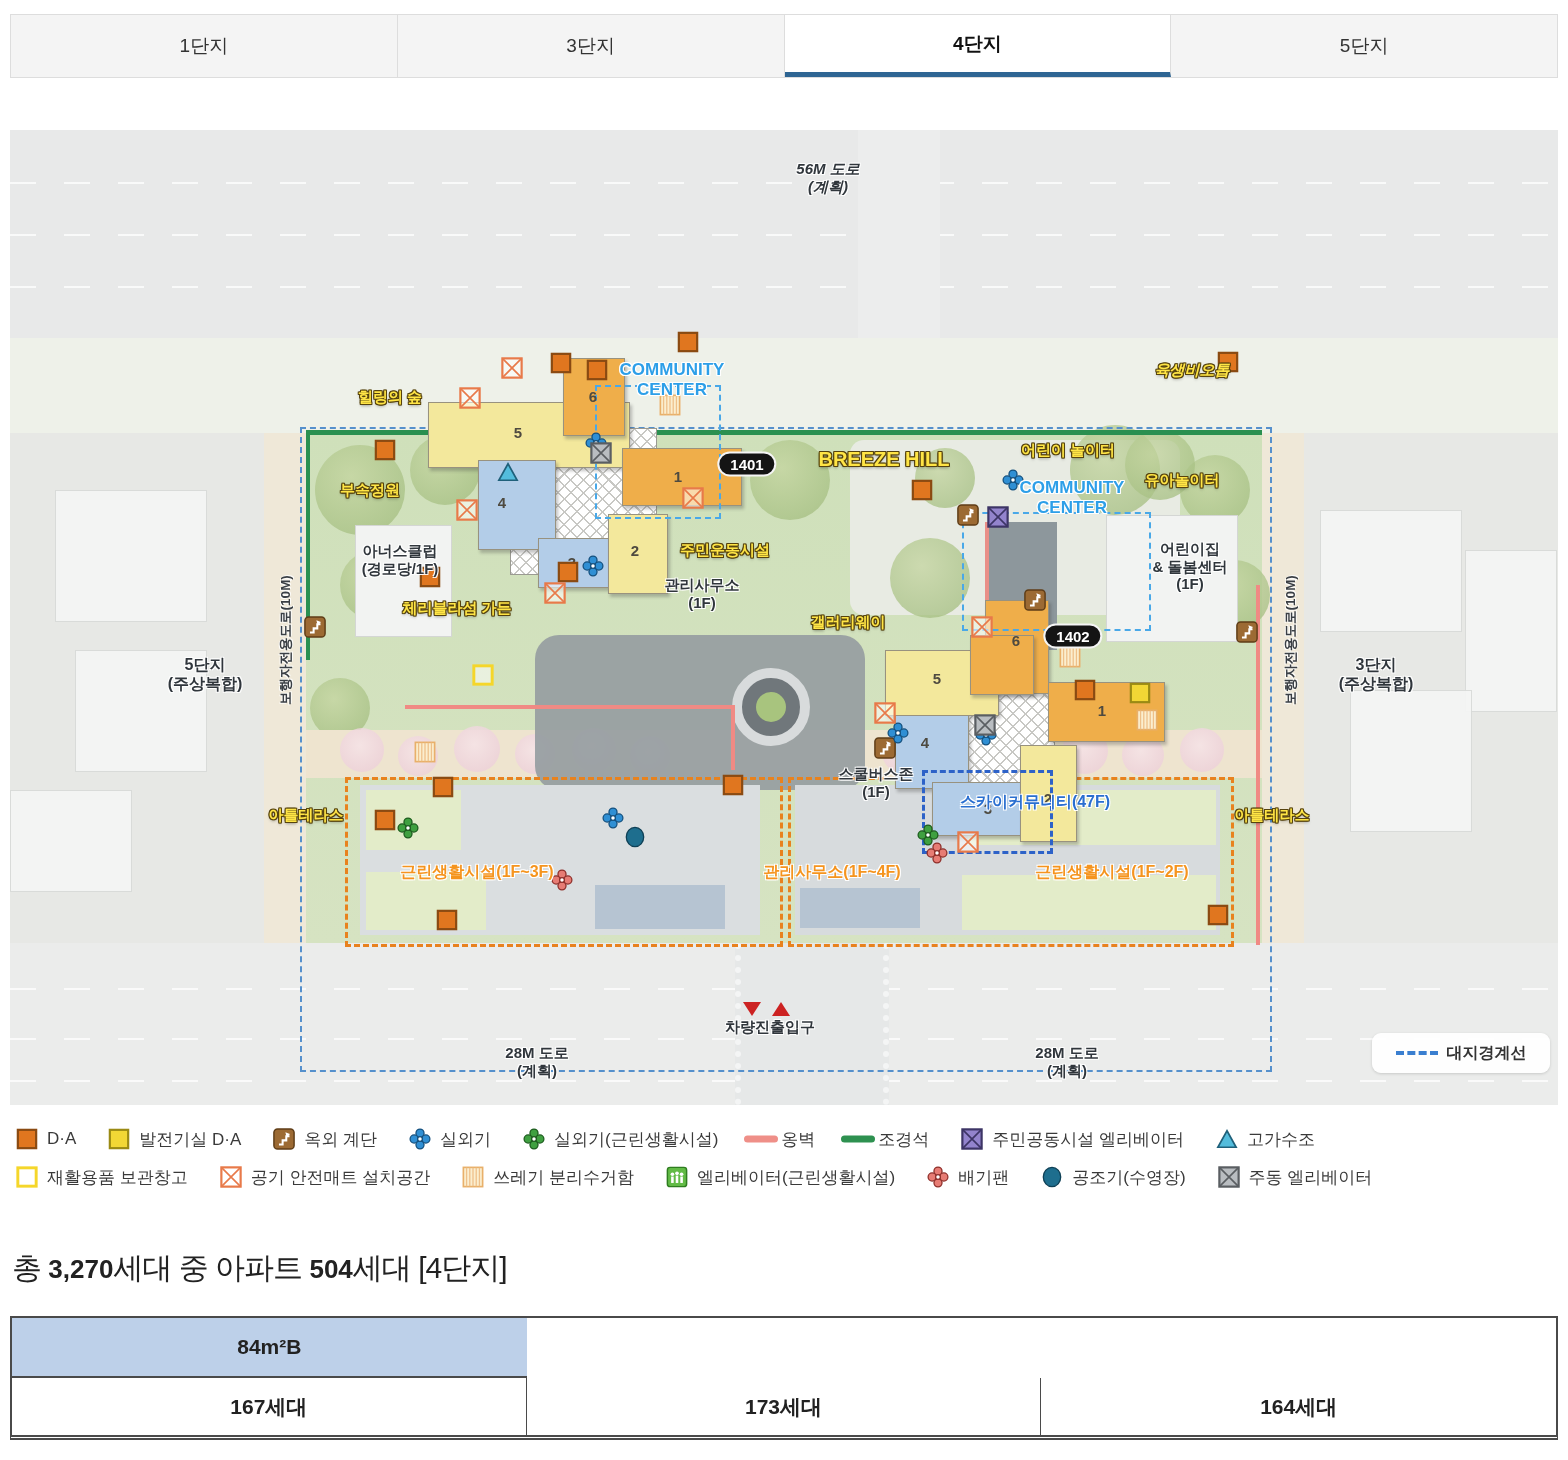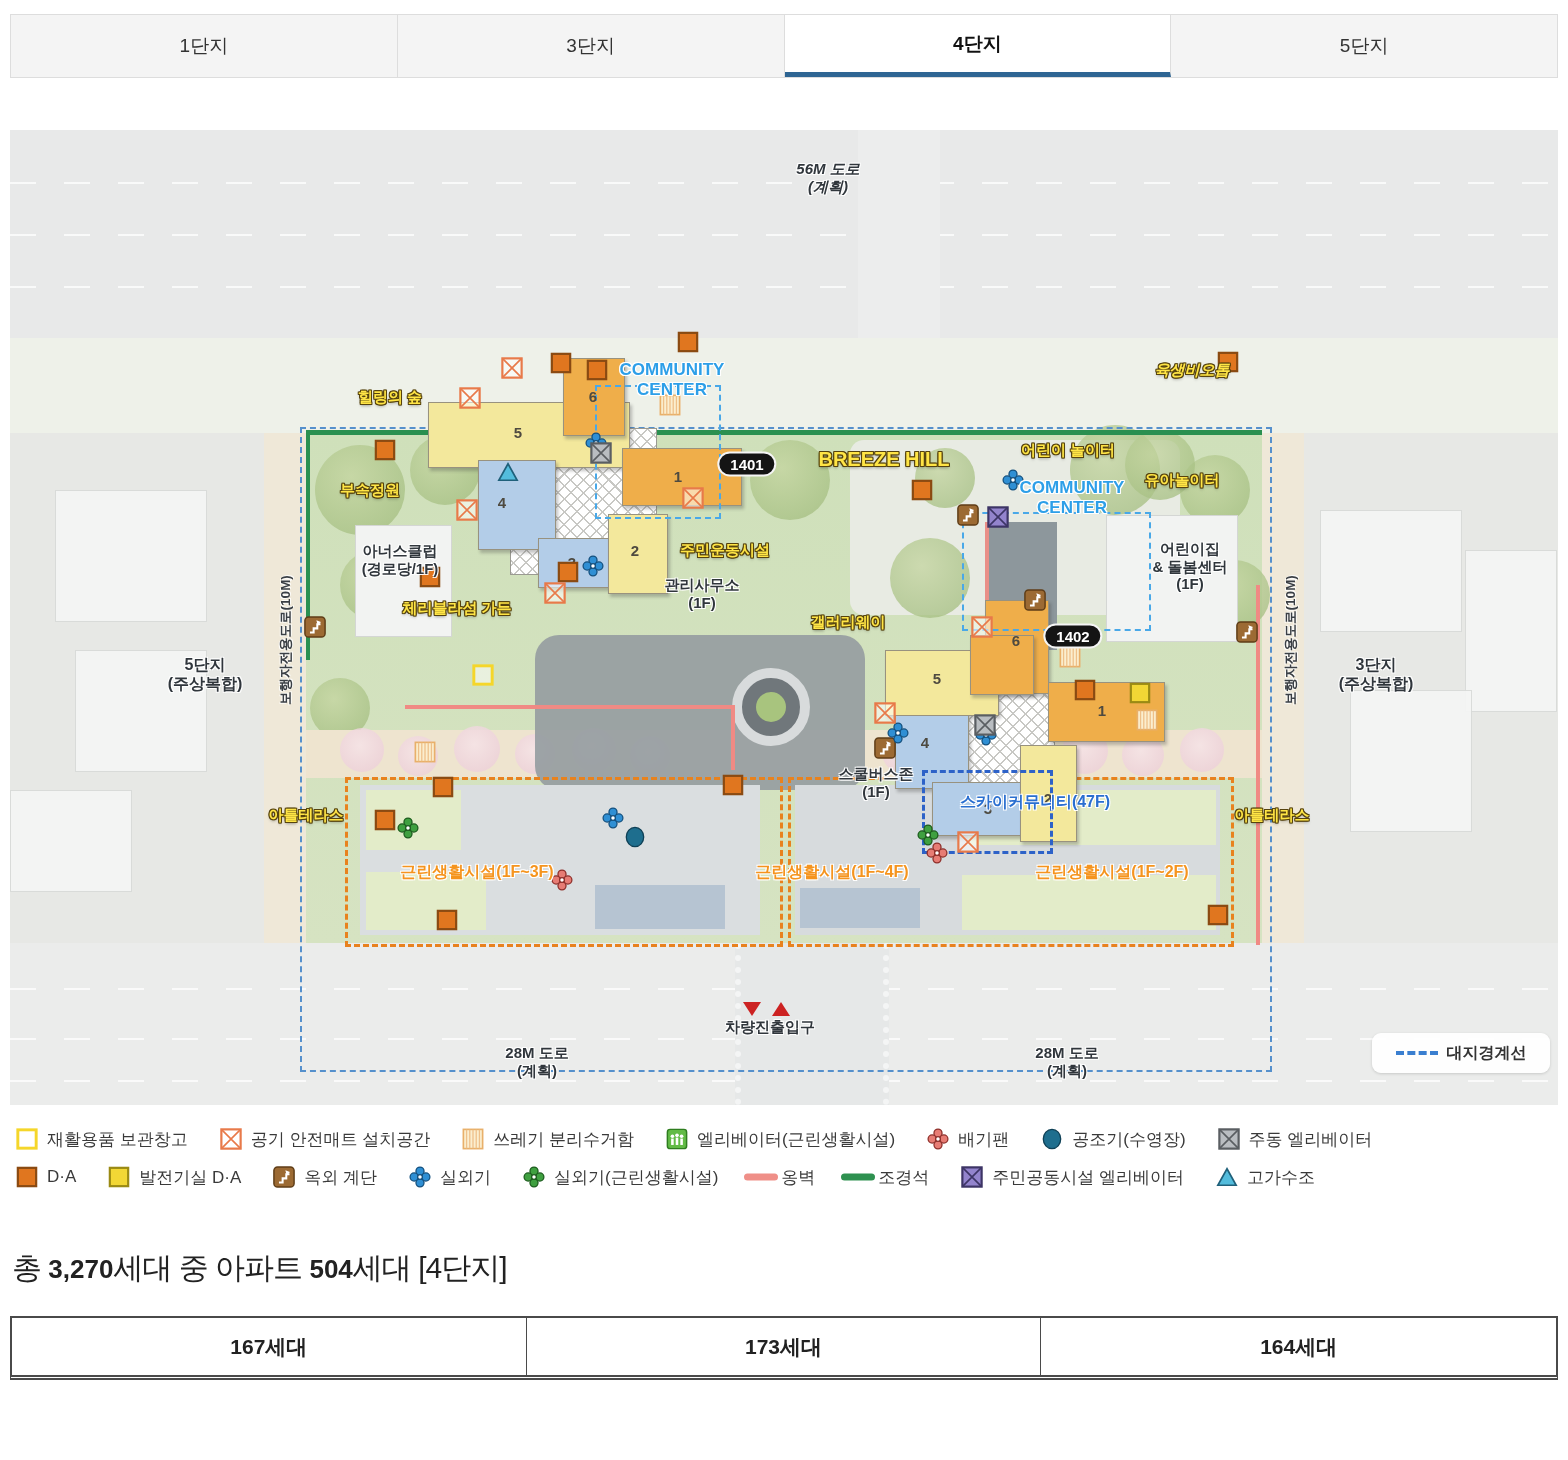--- a/index.html
+++ b/index.html
@@ -460,37 +460,126 @@
         <div class="mlabel lab-d" style="left: 1366px; top: 545px; font-size: 16px;">3단지
 (주상복합)</div>
         <div class="mlabel lab-v" style="left: 276px; top: 510px;">보행자전용도로(10M)</div>
         <div class="mlabel lab-v" style="left: 1281px; top: 510px;">보행자전용도로(10M)</div>
         <div class="mlabel lab-d" style="left: 866px; top: 653px;">스쿨버스존
 (1F)</div>
         <div class="mlabel lab-bb" style="left: 1025px; top: 672px;">스카이커뮤니티(47F)</div>
         <div class="mlabel lab-y" style="left: 296px; top: 685px;">아틀테라스</div>
         <div class="mlabel lab-y" style="left: 1262px; top: 685px;">아틀테라스</div>
         <div class="mlabel lab-o" style="left: 467px; top: 742px;">근린생활시설(1F~3F)</div>
-        <div class="mlabel lab-o" style="left: 822px; top: 742px;">근린생활시설(1F~4F)</div>
+        <div class="mlabel lab-o" style="left: 822px; top: 742px;">관리사무소(1F~4F)</div>
         <div class="mlabel lab-o" style="left: 1102px; top: 742px;">근린생활시설(1F~2F)</div>
         <div class="mlabel lab-d" style="left: 760px; top: 897px;">차량진출입구</div>
         <div class="mlabel lab-d" style="left: 527px; top: 932px;">28M 도로
 (계획)</div>
         <div class="mlabel lab-d" style="left: 1057px; top: 932px;">28M 도로
 (계획)</div>
         <div class="mbadge" style="left: 737px; top: 334px;">1401</div>
         <div class="mbadge" style="left: 1063px; top: 506px;">1402</div>
       </div>
   </div>
 
   <div class="legend" id="legend">
       <div class="lrow">
         <div class="li">
           <span class="lic">
             <span><svg width="22" height="22" viewBox="0 0 24 24">
+                <rect x="2" y="2" width="20" height="20" fill="#e0761f" stroke="#8a4a12" stroke-width="2.4"></rect>
+              </svg></span>
+          </span>
+          <span class="lit">D·A</span>
+        </div>
+        <div class="li">
+          <span class="lic">
+            <span><svg width="22" height="22" viewBox="0 0 24 24">
+                <rect x="2" y="2" width="20" height="20" fill="#f2d735" stroke="#9a8a14" stroke-width="2.4"></rect>
+              </svg></span>
+          </span>
+          <span class="lit">발전기실 D·A</span>
+        </div>
+        <div class="li">
+          <span class="lic">
+            <span><svg width="22" height="22" viewBox="0 0 24 24">
+                <rect x="1" y="1" width="22" height="22" rx="4" fill="#9c6a33" stroke="#5f3d17" stroke-width="1.6"></rect>
+                <path d="M6.5 18 L10.5 18 L10.5 13.5 L14.5 13.5 L14.5 9 L18 9" fill="none" stroke="#fff" stroke-width="2.2"></path>
+                <path d="M13.5 4.5 L18.5 6.5 L15 10.5 Z" fill="#fff"></path>
+              </svg></span>
+          </span>
+          <span class="lit">옥외 계단</span>
+        </div>
+        <div class="li">
+          <span class="lic">
+            <span><svg width="22" height="22" viewBox="0 0 24 24">
+                <g fill="#2f8fd4" stroke="#14507e" stroke-width="1.4">
+                  <circle cx="12" cy="5.6" r="4.4"></circle>
+                  <circle cx="12" cy="18.4" r="4.4"></circle>
+                  <circle cx="5.6" cy="12" r="4.4"></circle>
+                  <circle cx="18.4" cy="12" r="4.4"></circle>
+                  <circle cx="12" cy="12" r="2.6" fill="#fff"></circle>
+                </g>
+              </svg></span>
+          </span>
+          <span class="lit">실외기</span>
+        </div>
+        <div class="li">
+          <span class="lic">
+            <span><svg width="22" height="22" viewBox="0 0 24 24">
+                <g fill="#3fa040" stroke="#1d5c1e" stroke-width="1.4">
+                  <circle cx="12" cy="5.6" r="4.4"></circle>
+                  <circle cx="12" cy="18.4" r="4.4"></circle>
+                  <circle cx="5.6" cy="12" r="4.4"></circle>
+                  <circle cx="18.4" cy="12" r="4.4"></circle>
+                  <circle cx="12" cy="12" r="2.6" fill="#fff"></circle>
+                </g>
+              </svg></span>
+          </span>
+          <span class="lit">실외기(근린생활시설)</span>
+        </div>
+        <div class="li">
+          <span class="lic">
+            <span><svg width="36" height="10" viewBox="0 0 36 10">
+                <rect x="1" y="1.5" width="34" height="7" rx="3.5" fill="#ef8f88"></rect>
+              </svg></span>
+          </span>
+          <span class="lit">옹벽</span>
+        </div>
+        <div class="li">
+          <span class="lic">
+            <span><svg width="36" height="10" viewBox="0 0 36 10">
+                <rect x="1" y="1.5" width="34" height="7" rx="3.5" fill="#2e9150"></rect>
+              </svg></span>
+          </span>
+          <span class="lit">조경석</span>
+        </div>
+        <div class="li">
+          <span class="lic">
+            <span><svg width="22" height="22" viewBox="0 0 24 24">
+                <rect x="1.5" y="1.5" width="21" height="21" fill="#9384cd" stroke="#3d3566" stroke-width="2.4"></rect>
+                <path d="M1.5 1.5 L22.5 22.5 M22.5 1.5 L1.5 22.5" stroke="#3d3566" stroke-width="1.8"></path>
+              </svg></span>
+          </span>
+          <span class="lit">주민공동시설 엘리베이터</span>
+        </div>
+        <div class="li">
+          <span class="lic">
+            <span><svg width="22" height="22" viewBox="0 0 24 24">
+                <path d="M12 3 L22 21 L2 21 Z" fill="#53bcdc" stroke="#1f607a" stroke-width="1.8"></path>
+              </svg></span>
+          </span>
+          <span class="lit">고가수조</span>
+        </div>
+      </div>
+      <div class="lrow">
+        <div class="li">
+          <span class="lic">
+            <span><svg width="22" height="22" viewBox="0 0 24 24">
                 <rect x="2" y="2" width="20" height="20" fill="rgba(255,255,255,.5)" stroke="#f5d62a" stroke-width="3.2"></rect>
               </svg></span>
           </span>
           <span class="lit">재활용품 보관창고</span>
         </div>
         <div class="li">
           <span class="lic">
             <span><svg width="22" height="22" viewBox="0 0 24 24">
                 <rect x="1.5" y="1.5" width="21" height="21" fill="rgba(255,255,255,.55)" stroke="#e87a4a" stroke-width="2.4"></rect>
                 <path d="M1.5 1.5 L22.5 22.5 M22.5 1.5 L1.5 22.5" stroke="#e87a4a" stroke-width="1.8"></path>
@@ -548,117 +637,29 @@
         <div class="li">
           <span class="lic">
             <span><svg width="22" height="22" viewBox="0 0 24 24">
                 <rect x="1.5" y="1.5" width="21" height="21" fill="#b9bdc1" stroke="#5a5e62" stroke-width="2.4"></rect>
                 <path d="M1.5 1.5 L22.5 22.5 M22.5 1.5 L1.5 22.5" stroke="#5a5e62" stroke-width="1.8"></path>
               </svg></span>
           </span>
           <span class="lit">주동 엘리베이터</span>
         </div>
       </div>
-      <div class="lrow">
-        <div class="li">
-          <span class="lic">
-            <span><svg width="22" height="22" viewBox="0 0 24 24">
-                <rect x="2" y="2" width="20" height="20" fill="#e0761f" stroke="#8a4a12" stroke-width="2.4"></rect>
-              </svg></span>
-          </span>
-          <span class="lit">D·A</span>
-        </div>
-        <div class="li">
-          <span class="lic">
-            <span><svg width="22" height="22" viewBox="0 0 24 24">
-                <rect x="2" y="2" width="20" height="20" fill="#f2d735" stroke="#9a8a14" stroke-width="2.4"></rect>
-              </svg></span>
-          </span>
-          <span class="lit">발전기실 D·A</span>
-        </div>
-        <div class="li">
-          <span class="lic">
-            <span><svg width="22" height="22" viewBox="0 0 24 24">
-                <rect x="1" y="1" width="22" height="22" rx="4" fill="#9c6a33" stroke="#5f3d17" stroke-width="1.6"></rect>
-                <path d="M6.5 18 L10.5 18 L10.5 13.5 L14.5 13.5 L14.5 9 L18 9" fill="none" stroke="#fff" stroke-width="2.2"></path>
-                <path d="M13.5 4.5 L18.5 6.5 L15 10.5 Z" fill="#fff"></path>
-              </svg></span>
-          </span>
-          <span class="lit">옥외 계단</span>
-        </div>
-        <div class="li">
-          <span class="lic">
-            <span><svg width="22" height="22" viewBox="0 0 24 24">
-                <g fill="#2f8fd4" stroke="#14507e" stroke-width="1.4">
-                  <circle cx="12" cy="5.6" r="4.4"></circle>
-                  <circle cx="12" cy="18.4" r="4.4"></circle>
-                  <circle cx="5.6" cy="12" r="4.4"></circle>
-                  <circle cx="18.4" cy="12" r="4.4"></circle>
-                  <circle cx="12" cy="12" r="2.6" fill="#fff"></circle>
-                </g>
-              </svg></span>
-          </span>
-          <span class="lit">실외기</span>
-        </div>
-        <div class="li">
-          <span class="lic">
-            <span><svg width="22" height="22" viewBox="0 0 24 24">
-                <g fill="#3fa040" stroke="#1d5c1e" stroke-width="1.4">
-                  <circle cx="12" cy="5.6" r="4.4"></circle>
-                  <circle cx="12" cy="18.4" r="4.4"></circle>
-                  <circle cx="5.6" cy="12" r="4.4"></circle>
-                  <circle cx="18.4" cy="12" r="4.4"></circle>
-                  <circle cx="12" cy="12" r="2.6" fill="#fff"></circle>
-                </g>
-              </svg></span>
-          </span>
-          <span class="lit">실외기(근린생활시설)</span>
-        </div>
-        <div class="li">
-          <span class="lic">
-            <span><svg width="36" height="10" viewBox="0 0 36 10">
-                <rect x="1" y="1.5" width="34" height="7" rx="3.5" fill="#ef8f88"></rect>
-              </svg></span>
-          </span>
-          <span class="lit">옹벽</span>
-        </div>
-        <div class="li">
-          <span class="lic">
-            <span><svg width="36" height="10" viewBox="0 0 36 10">
-                <rect x="1" y="1.5" width="34" height="7" rx="3.5" fill="#2e9150"></rect>
-              </svg></span>
-          </span>
-          <span class="lit">조경석</span>
-        </div>
-        <div class="li">
-          <span class="lic">
-            <span><svg width="22" height="22" viewBox="0 0 24 24">
-                <rect x="1.5" y="1.5" width="21" height="21" fill="#9384cd" stroke="#3d3566" stroke-width="2.4"></rect>
-                <path d="M1.5 1.5 L22.5 22.5 M22.5 1.5 L1.5 22.5" stroke="#3d3566" stroke-width="1.8"></path>
-              </svg></span>
-          </span>
-          <span class="lit">주민공동시설 엘리베이터</span>
-        </div>
-        <div class="li">
-          <span class="lic">
-            <span><svg width="22" height="22" viewBox="0 0 24 24">
-                <path d="M12 3 L22 21 L2 21 Z" fill="#53bcdc" stroke="#1f607a" stroke-width="1.8"></path>
-              </svg></span>
-          </span>
-          <span class="lit">고가수조</span>
-        </div>
-      </div>
     </div>
 
   <div class="summary">
     <span>총 </span><b>3,270</b><span>세대 중 아파트 </span><b>504</b><span>세대 [4단지]</span>
   </div>
 
   <div class="utable" id="unit-table">
       <div class="trow head">
+        <div class="tcell" style="background: rgb(189, 208, 233);">84m²B</div>
       </div>
       <div class="trow body">
         <div class="tcell">167세대</div>
         <div class="tcell">173세대</div>
         <div class="tcell">164세대</div>
       </div>
     </div>
 </div>
 
 </body></html>

